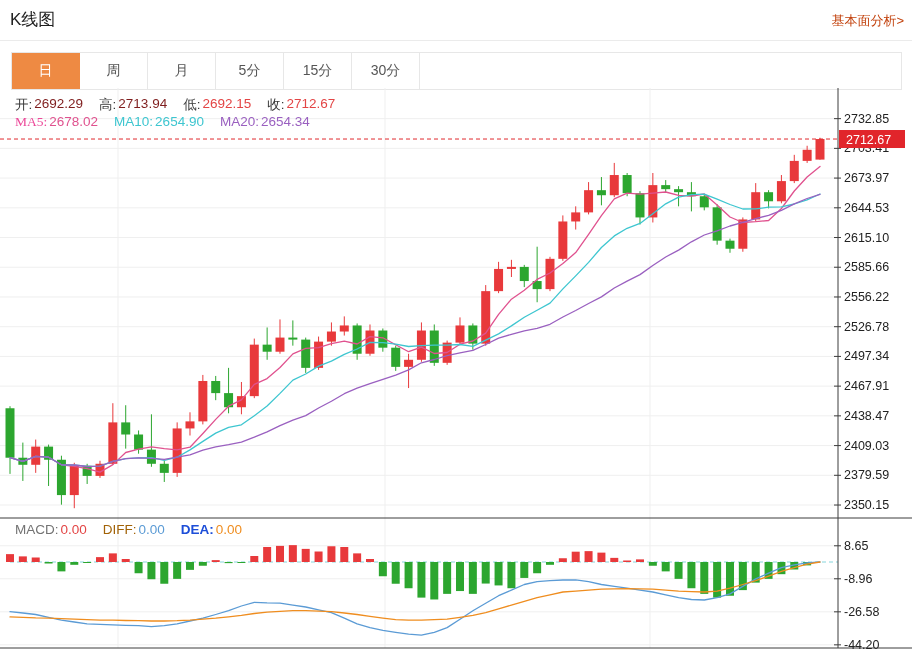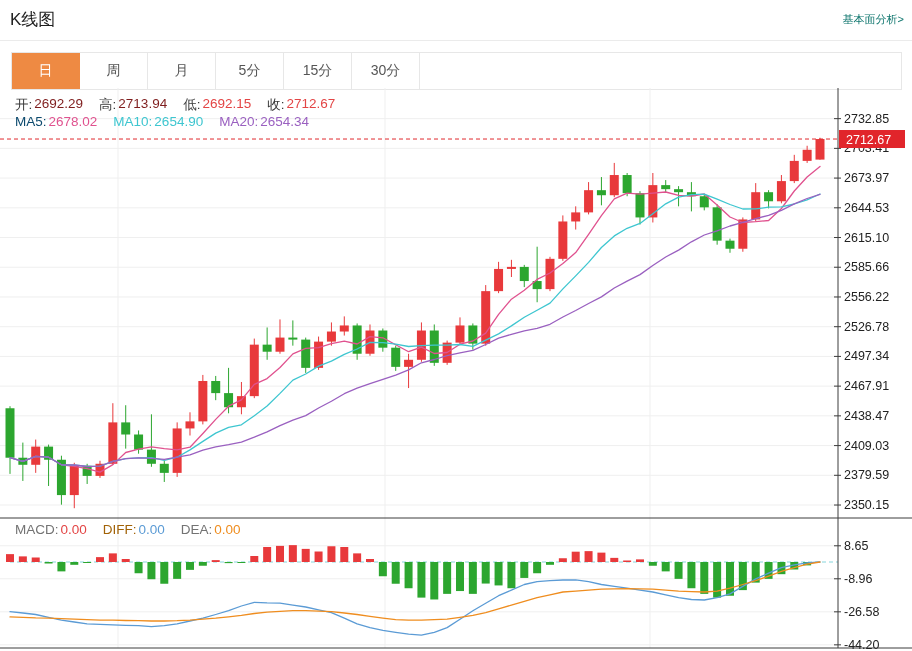--- a/index.html
+++ b/index.html
@@ -1,19 +1,19 @@
 <!DOCTYPE html>
 <html><head>
 <meta charset="utf-8">
 <style>
   html,body{margin:0;padding:0;background:#fff;}
   body{font-family:"Liberation Sans","DejaVu Sans",sans-serif;}
   #app{position:relative;width:912px;height:651px;background:#fff;overflow:hidden;}
   .page-title{position:absolute;left:10px;top:8px;font-size:17px;font-weight:normal;color:#1f1f1f;}
-  .fund-link{position:absolute;right:8px;top:12px;font-size:11px;color:#0f766e;cursor:pointer;text-decoration:none;}
+  .fund-link{position:absolute;right:8px;top:12px;font-size:13px;color:#c2410c;cursor:pointer;text-decoration:none;}
   .title-divider{position:absolute;left:0;top:40px;width:912px;height:1px;background:#ebebeb;}
   .tabbar{position:absolute;left:11px;top:52px;width:891px;height:38px;border:1px solid #e7e7e7;box-sizing:border-box;display:flex;background:#fff;}
   .tab{width:68px;height:100%;display:flex;align-items:center;justify-content:center;font-size:14px;color:#555;border-right:1px solid #e7e7e7;box-sizing:border-box;cursor:pointer;background:#fff;}
   .tab.active{background:#ee8a43;color:#fff;border-right-color:#ee8a43;}
   .info-row{position:absolute;left:15px;display:flex;gap:16px;font-size:13.5px;white-space:nowrap;z-index:3;}
   .info-row .lbl{color:#3a3a3a;}
   .info-row .val{margin-left:2px;}
   #ohlc-row{top:96px;}
   #ma-row{top:114px;}
   #macd-row{top:522px;}
@@ -50,21 +50,21 @@
         <span class="lbl" style="color: rgb(58, 58, 58);">低:</span>
         <span class="val" style="color: rgb(227, 69, 69);">2692.15</span>
       </span>
       <span class="pair">
         <span class="lbl" style="color: rgb(58, 58, 58);">收:</span>
         <span class="val" style="color: rgb(227, 69, 69);">2712.67</span>
       </span>
     </div>
   <div class="info-row" id="ma-row">
       <span class="pair">
-        <span class="lbl" style="color: #0c4a6e;">MA5:</span>
+        <span class="lbl" style="color: #ec4899; font-family: Liberation Serif, serif;">MA5:</span>
         <span class="val" style="color: rgb(224, 82, 143);">2678.02</span>
       </span>
       <span class="pair">
         <span class="lbl" style="color: rgb(62, 198, 208);">MA10:</span>
         <span class="val" style="color: rgb(62, 198, 208);">2654.90</span>
       </span>
       <span class="pair">
         <span class="lbl" style="color: rgb(154, 96, 192);">MA20:</span>
         <span class="val" style="color: rgb(154, 96, 192);">2654.34</span>
       </span>
@@ -72,21 +72,21 @@
   <div class="info-row" id="macd-row">
       <span class="pair">
         <span class="lbl" style="color: #737373;">MACD:</span>
         <span class="val" style="color: rgb(227, 69, 69);">0.00</span>
       </span>
       <span class="pair">
         <span class="lbl" style="color: #a16207;">DIFF:</span>
         <span class="val" style="color: rgb(91, 155, 213);">0.00</span>
       </span>
       <span class="pair">
-        <span class="lbl" style="color: #737373;">DEA:</span>
+        <span class="lbl" style="color: #1d4ed8; font-weight: bold;">DEA:</span>
         <span class="val" style="color: rgb(239, 141, 31);">0.00</span>
       </span>
     </div>
 
   <svg id="chart" width="912" height="651">
       <line x1="0" y1="118.64216952336223" x2="838" y2="118.64216952336223" stroke="#efefef" stroke-width="1"></line>
       <line x1="0" y1="148.3655787743602" x2="838" y2="148.3655787743602" stroke="#efefef" stroke-width="1"></line>
       <line x1="0" y1="178.08898802535816" x2="838" y2="178.08898802535816" stroke="#efefef" stroke-width="1"></line>
       <line x1="0" y1="207.81239727635568" x2="838" y2="207.81239727635568" stroke="#efefef" stroke-width="1"></line>
       <line x1="0" y1="237.5257102606246" x2="838" y2="237.5257102606246" stroke="#efefef" stroke-width="1"></line>

